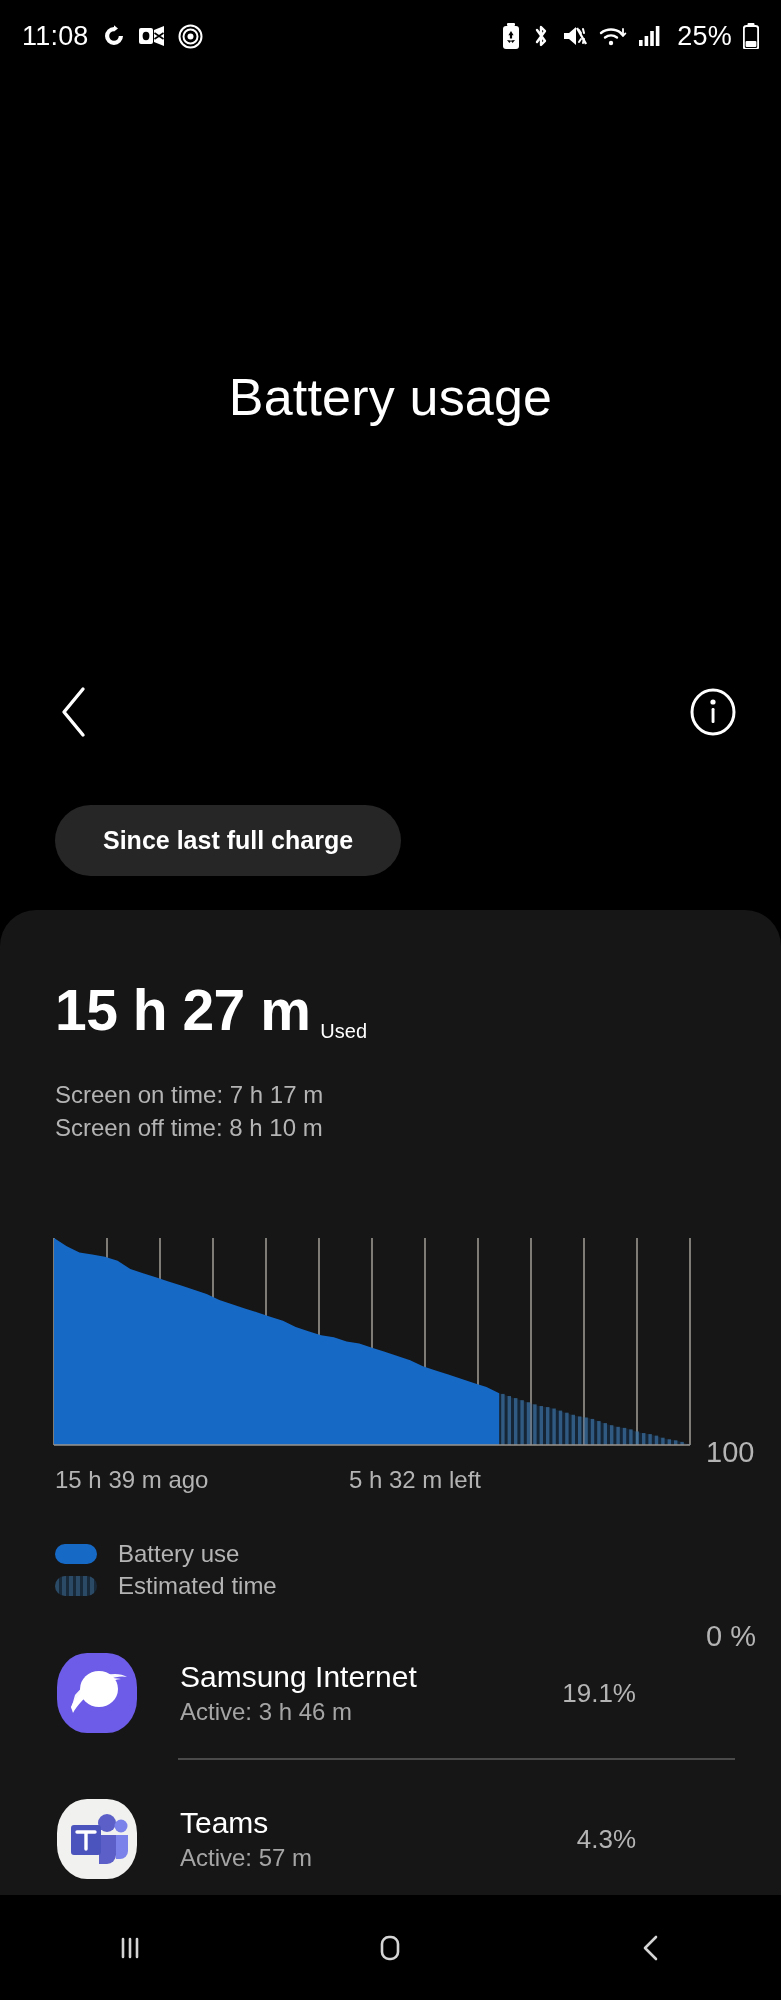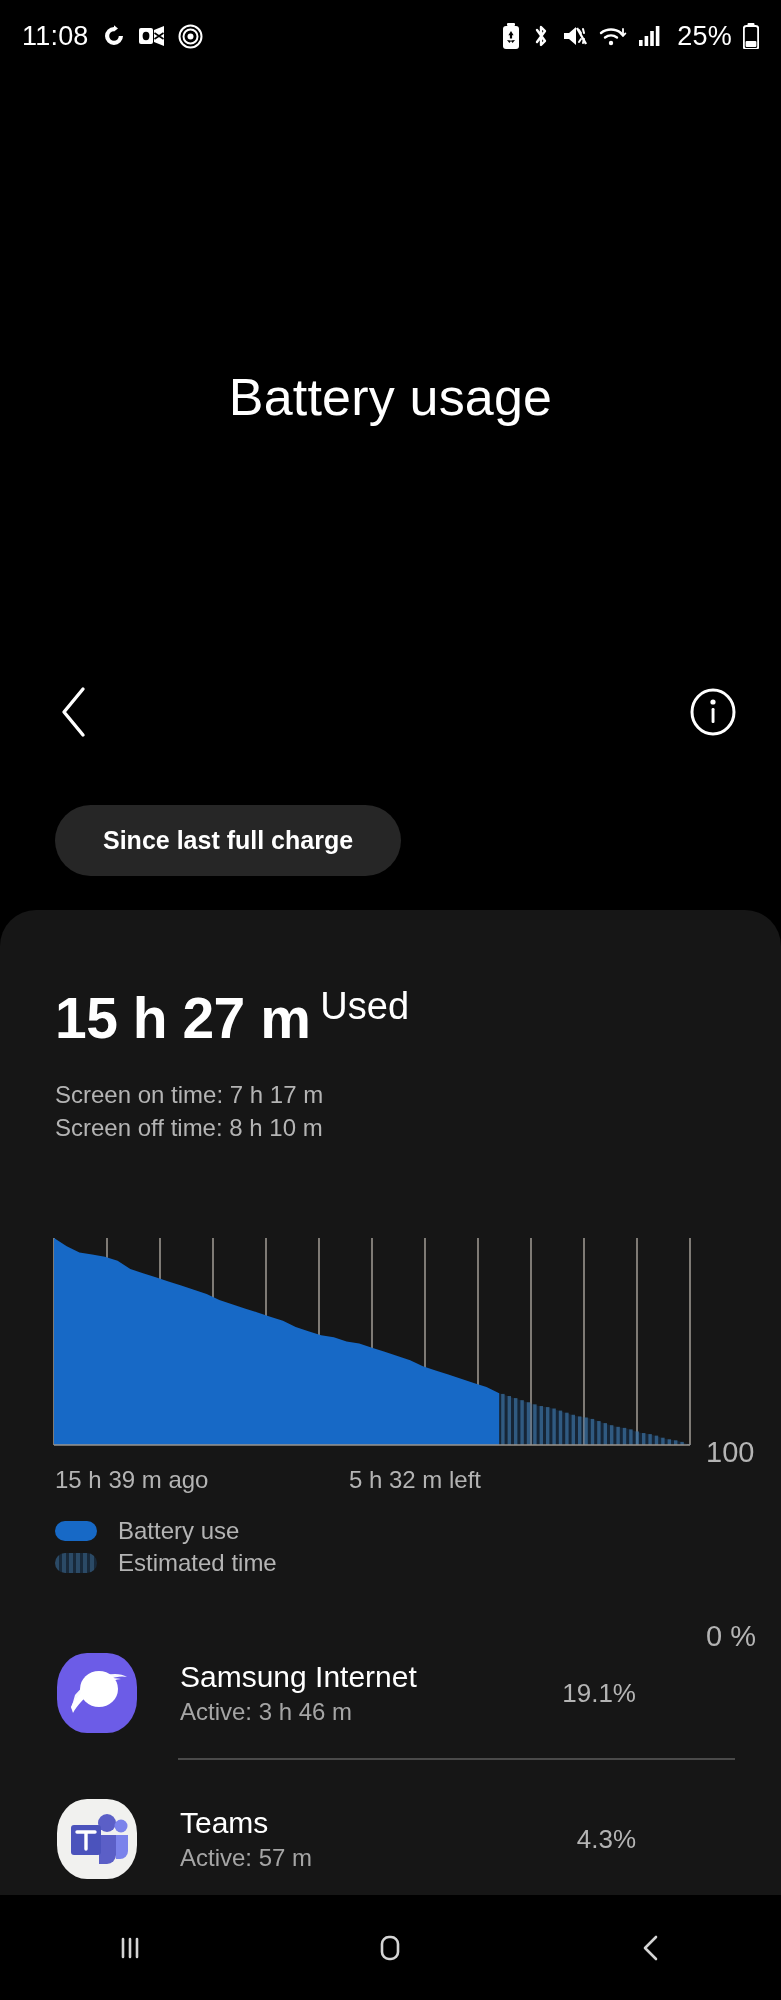--- a/index.html
+++ b/index.html
@@ -128,33 +128,33 @@
     width: 781px;
     height: 985px;
     background: #161616;
     border-top-left-radius: 36px;
     border-top-right-radius: 36px;
     overflow: hidden;
   }
 
   .usage-headline {
     position: absolute;
-    top: 75px;
+    top: 67px;
     left: 55px;
     display: flex;
-    align-items: flex-start;
+    align-items: flex-end;
   }
   .usage-big {
     font-size: 57px;
     font-weight: 700;
     color: #ffffff;
     letter-spacing: -0.5px;
   }
   .usage-used {
-    font-size: 38px;
+    font-size: 20px;
     font-weight: 400;
     color: #ffffff;
     margin-left: 10px;
   }
   .screen-lines {
     position: absolute;
     top: 168px;
     left: 55px;
   }
   .screen-line {
@@ -475,21 +475,21 @@
     </svg>
     <span class="axis-label axis-100">100</span>
     <span class="axis-label axis-0">0 %</span>
   </div>
 
   <div class="range-row" style="top:556px;">
     <span class="range-left">15 h 39 m ago</span>
     <span class="range-right">5 h 32 m left</span>
   </div>
 
-  <div class="legend" style="top:605px;">
+  <div class="legend" style="top:628px;">
     <div class="legend-row">
       <span class="legend-swatch solid"></span>
       <span class="legend-text">Battery use</span>
     </div>
     <div class="legend-row">
       <span class="legend-swatch striped"></span>
       <span class="legend-text">Estimated time</span>
     </div>
   </div>
 

